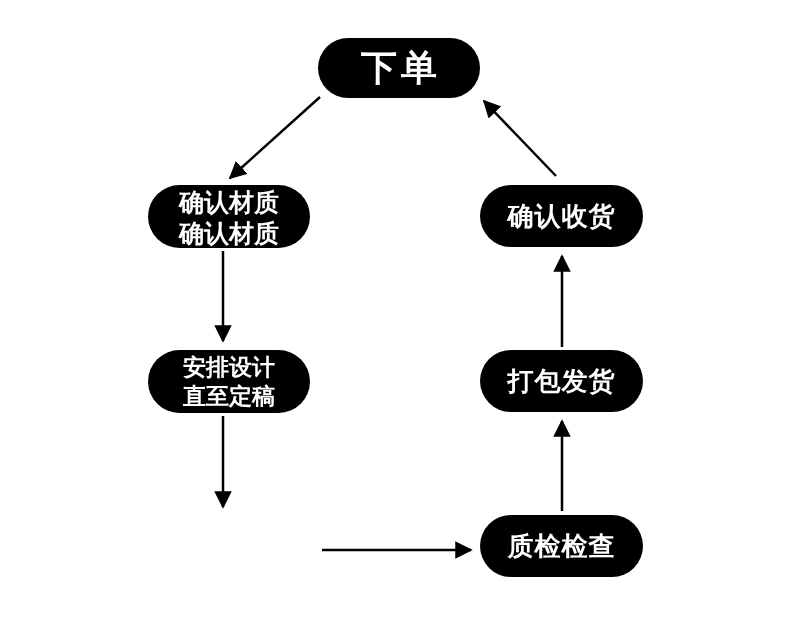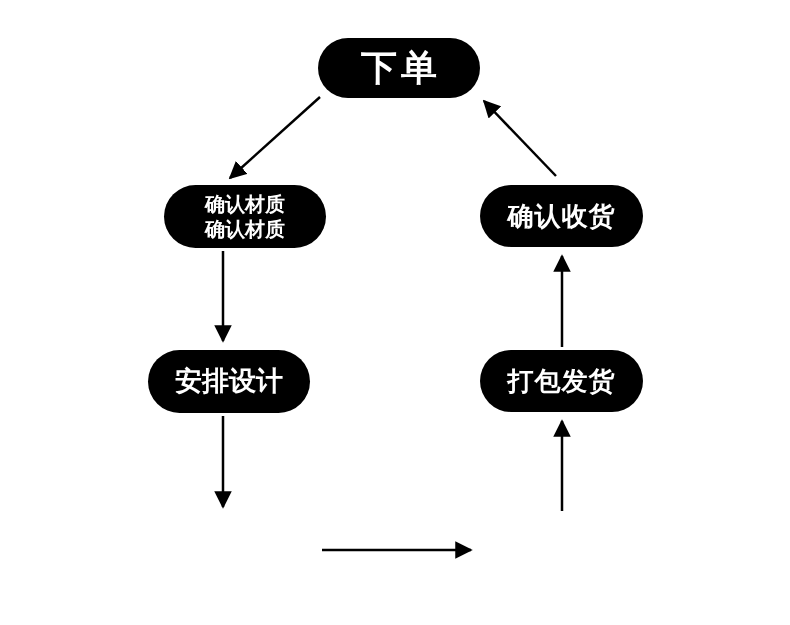--- a/index.html
+++ b/index.html
@@ -45,33 +45,34 @@
     left: 318px;
     top: 38px;
     width: 162px;
     height: 60px;
     font-size: 36px;
     letter-spacing: 4px;
     border-radius: 30px;
   }
   .node-order span { padding-left: 4px; } 
   .node-confirm-material {
-    left: 164px;
+    left: 148px;
     top: 185px;
     width: 162px;
     height: 63px;
-    font-size: 20px;
+    font-size: 25px;
     line-height: 1.22;
+    justify-content: flex-end;
   }
   .node-arrange-design {
     left: 148px;
     top: 350px;
     width: 162px;
     height: 63px;
-    font-size: 27px;
+    font-size: 23px;
     line-height: 1.22;
   }
   .node-arrange-production {
     left: 148px;
     top: 515px;
     width: 162px;
     height: 62px;
     font-size: 26px;
     letter-spacing: 1px;
   }
@@ -126,23 +127,27 @@
     <span>下单</span>
   </div>
 
   <div class="node node-confirm-material">
     <span>确认材质</span>
     <span>确认材质</span>
   </div>
 
   <div class="node node-arrange-design">
     <span>安排设计</span>
+    <span>直至定稿</span>
   </div>
 
 
+  <div class="node node-quality-check">
+    <span>质检检查</span>
+  </div>
 
   <div class="node node-confirm-receipt">
     <span>确认收货</span>
   </div>
 
   <div class="node node-pack-ship">
     <span>打包发货</span>
   </div>
 
 </div>

